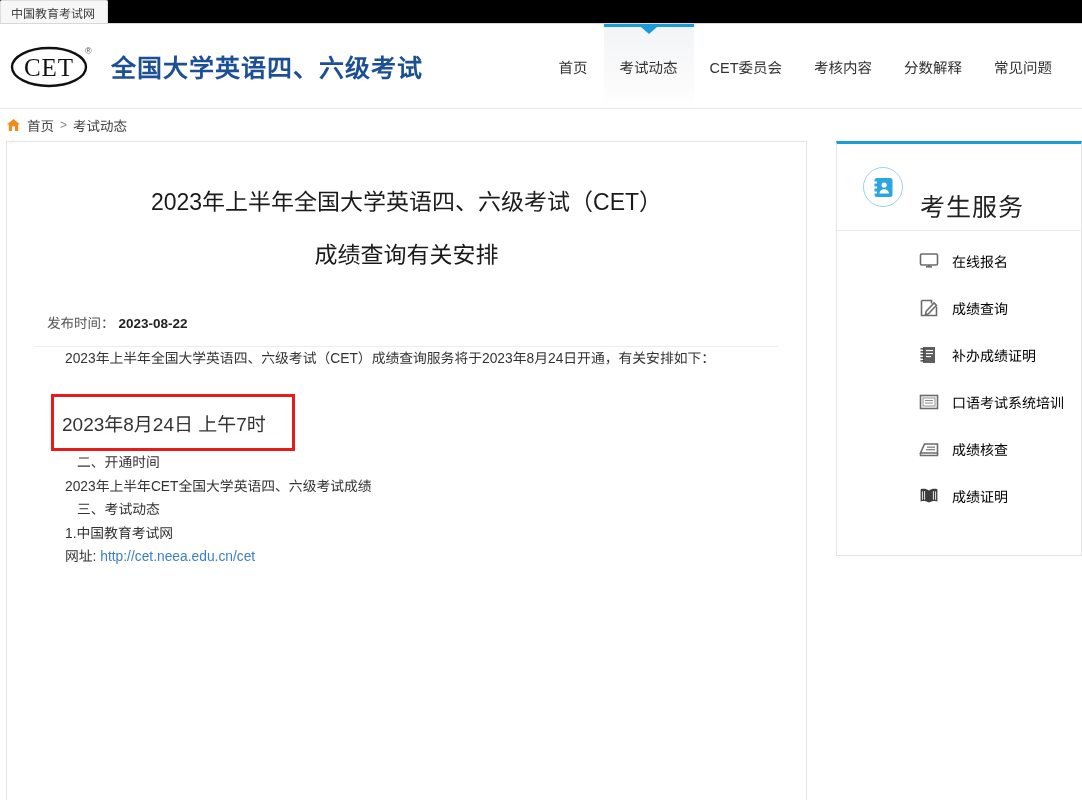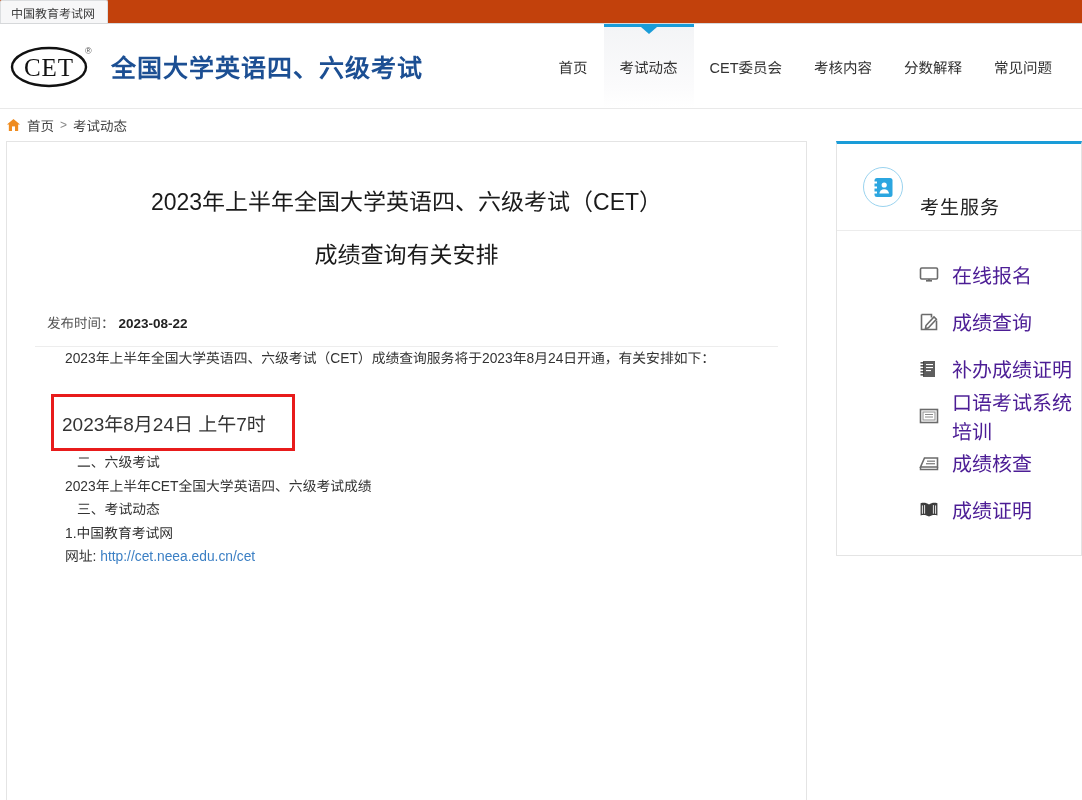--- a/index.html
+++ b/index.html
@@ -7,21 +7,21 @@
   html, body {
     width: 1082px; height: 800px;
     font-family: "Liberation Sans", "DejaVu Sans", sans-serif;
     background: #ffffff;
     overflow: hidden;
   }
 
   
   .tabstrip {
     height: 24px;
-    background: #c2410c;
+    background: #000000;
     display: flex;
     align-items: flex-end;
     border-bottom: 1px solid #d6d8da;
   }
   .tab {
     height: 23px;
     background: #f7f7f8;
     border: 1px solid #dcdee0;
     border-bottom: none;
     padding: 0 12px 0 10px;
@@ -177,34 +177,34 @@
   }
   .badge-ring {
     width: 40px; height: 40px;
     border: 1px solid #9ad3ef;
     border-radius: 50%;
     display: flex; align-items: center; justify-content: center;
     flex: none;
   }
   .badge-ring svg { display: block; }
   .side-head-title {
-    font-size: 19px;
+    font-size: 25px;
     color: #222;
     letter-spacing: 1px;
     margin-top: 36px;
   }
   .side-list { padding: 20px 0 22px 0; }
   .side-item {
     height: 47px;
     display: flex;
-    align-items: center;
+    align-items: flex-start;
     gap: 13px;
     padding-left: 82px;
-    font-size: 20px;
-    color: #4c1d95;
+    font-size: 14px;
+    color: #000000;
     cursor: pointer;
   }
   .side-item .ic { width: 20px; height: 20px; flex: none; display:block; }
 </style>
 </head>
 <body>
 
 <div class="tabstrip">
   <div class="tab">
     <span>中国教育考试网</span>
@@ -271,21 +271,21 @@
 
     <div class="content">
 
       <p class="para">2023年上半年全国大学英语四、六级考试（CET）成绩查询服务将于2023年8月24日开通，有关安排如下：</p>
 
 
       <div class="boxed">
         <span>2023年8月24日 上午7时</span>
       </div>
 
-      <p class="para indent2">二、六级考试</p>
+      <p class="para indent2">二、开通时间</p>
 
       <p class="para">2023年上半年CET全国大学英语四、六级考试成绩</p>
 
       <p class="para indent2">三、考试动态</p>
 
       <p class="para">1.中国教育考试网</p>
 
       <p class="para">
         <span>网址: </span><a href="#">http://cet.neea.edu.cn/cet</a>
       </p>

